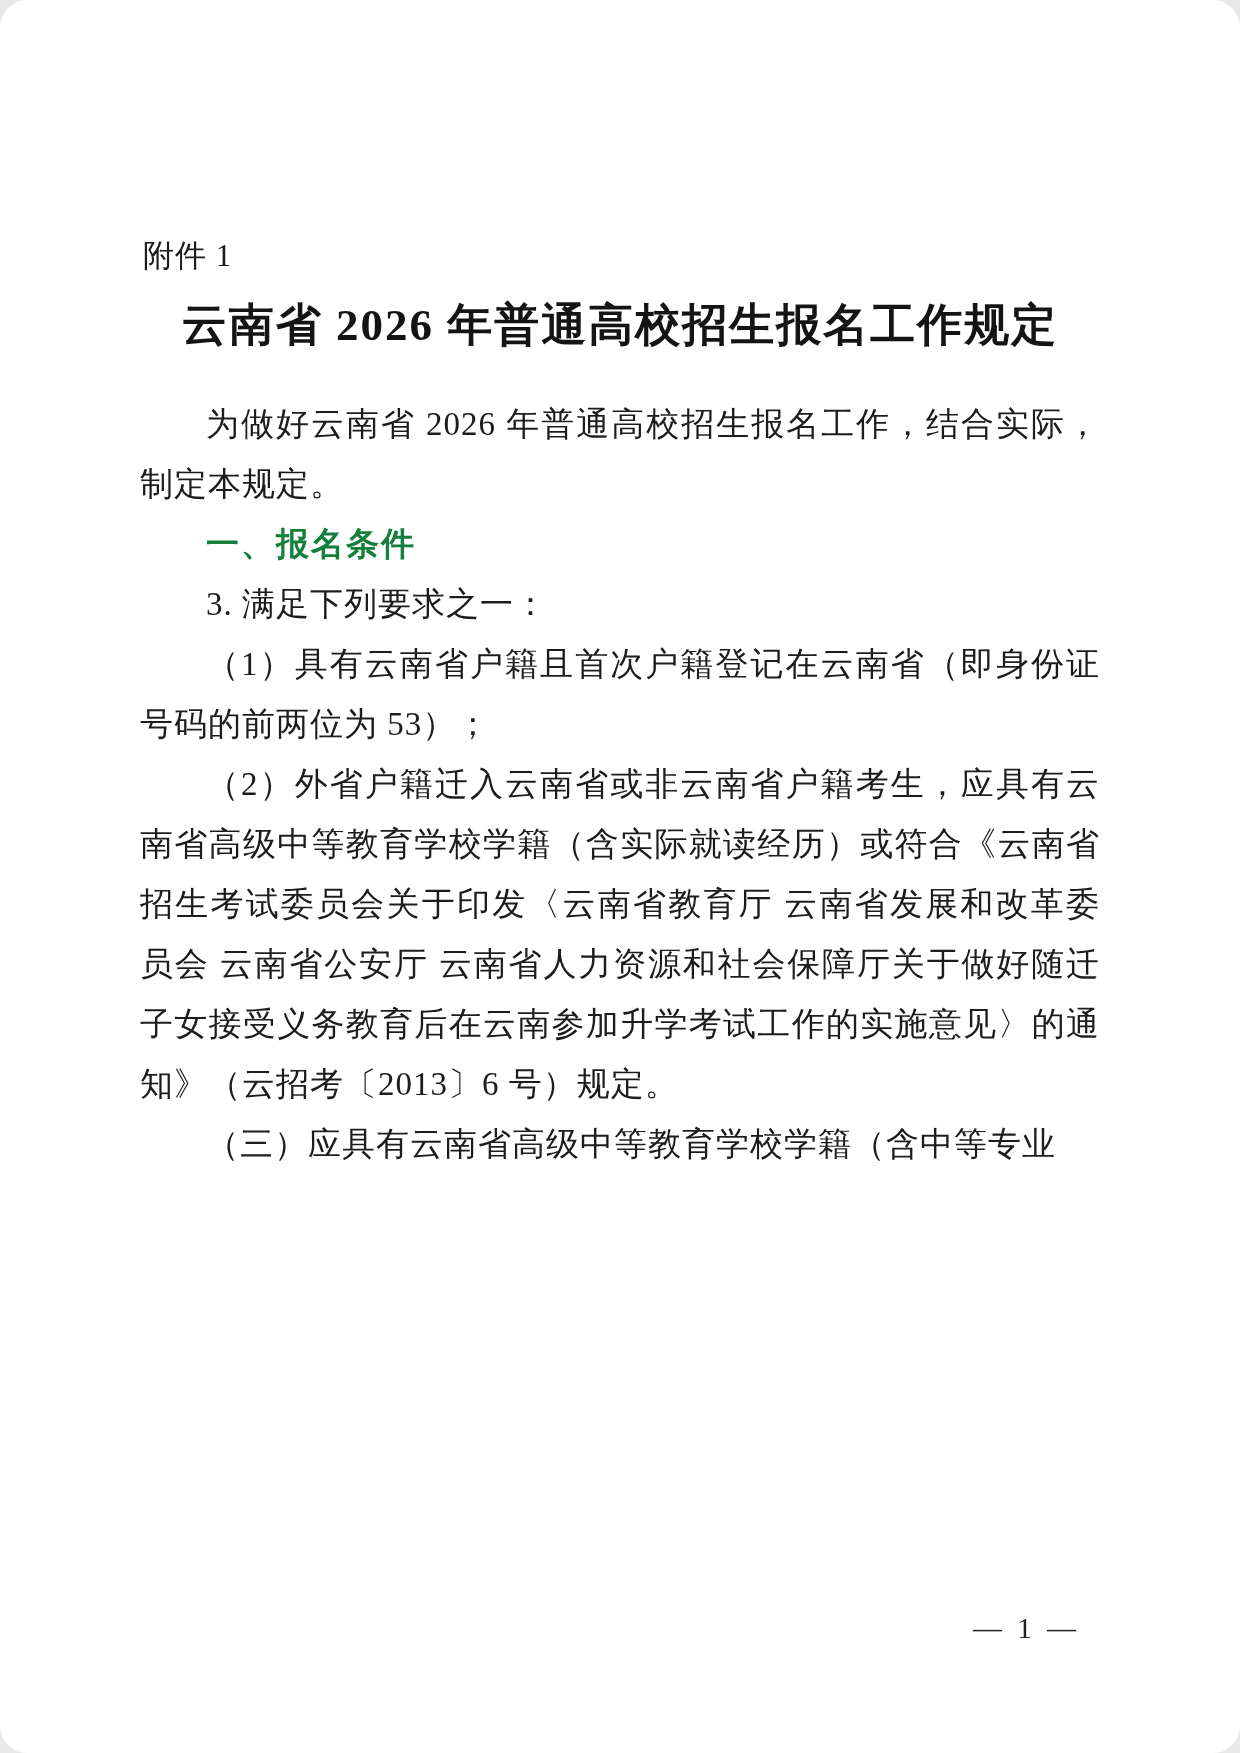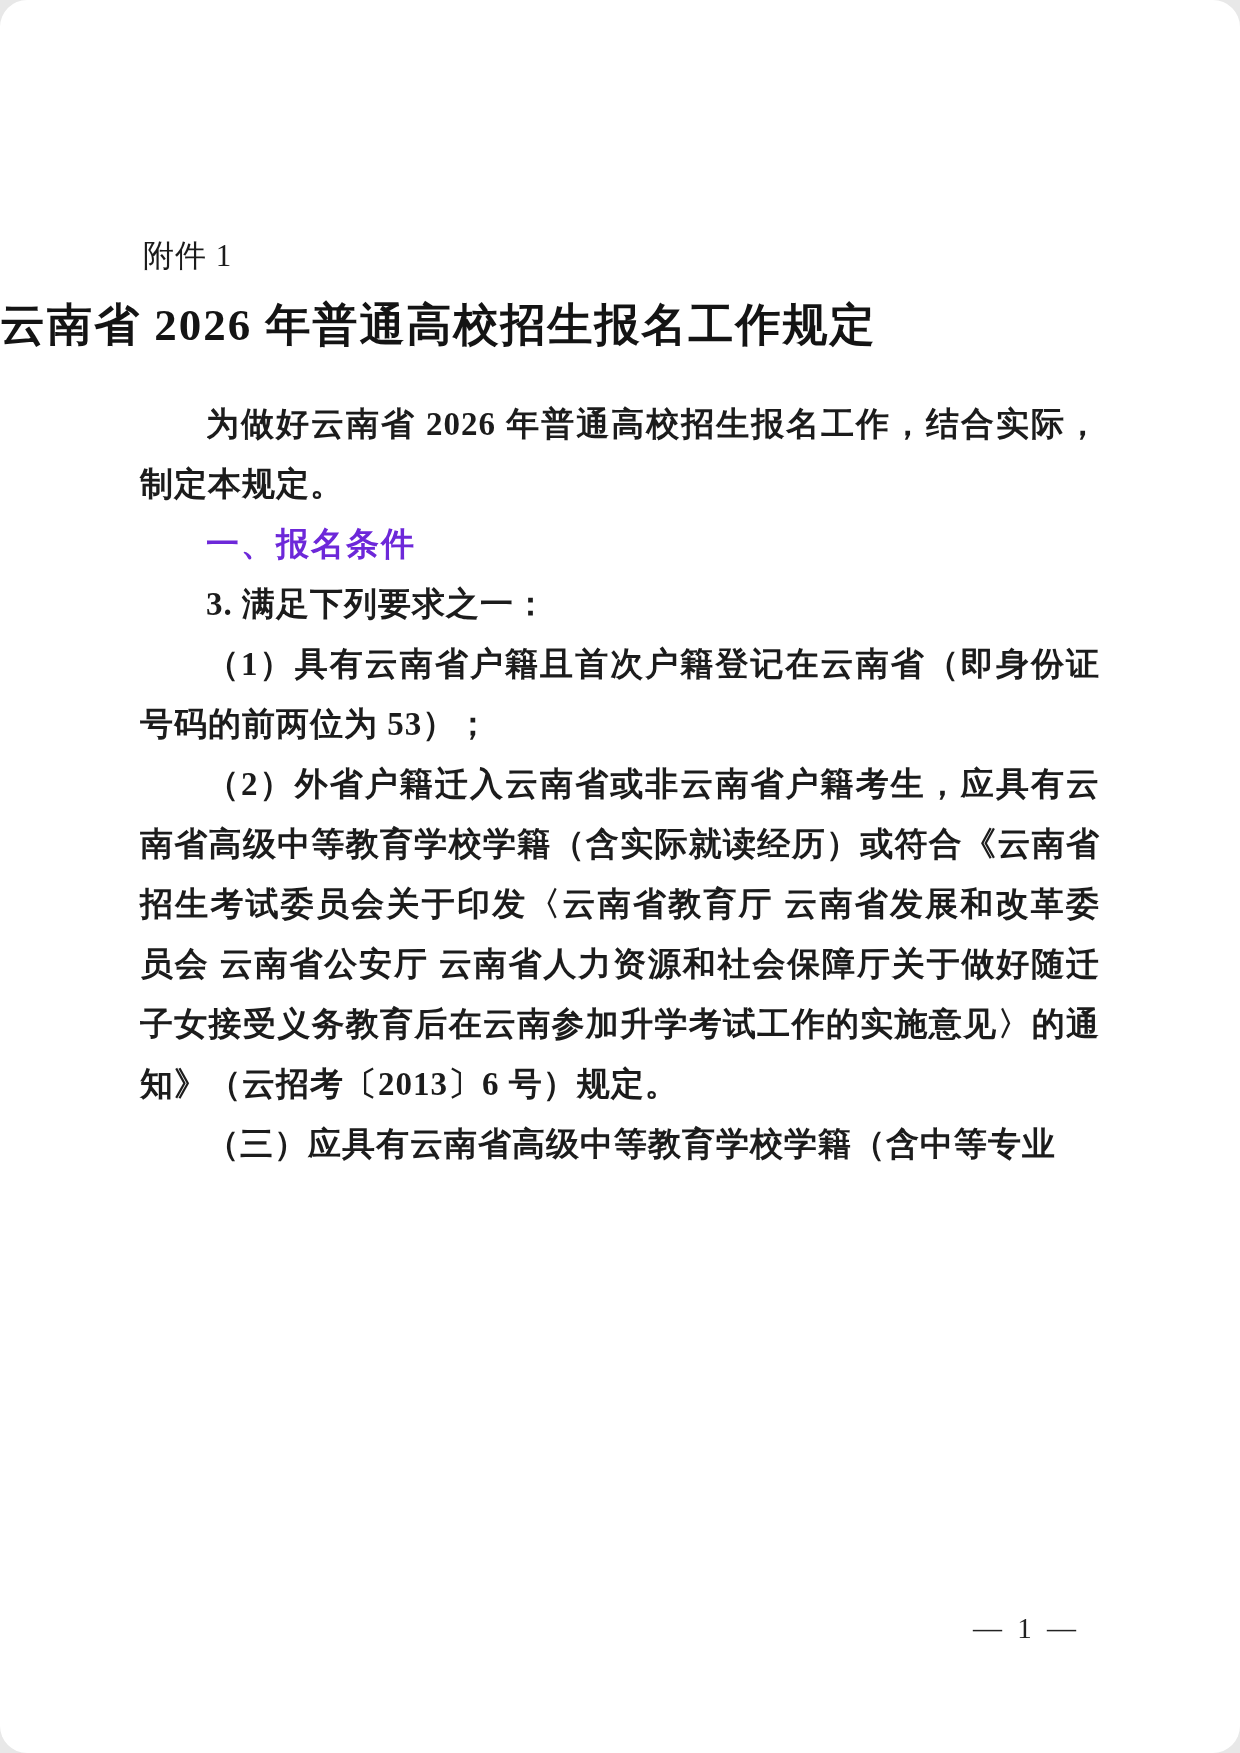--- a/index.html
+++ b/index.html
@@ -21,47 +21,46 @@
     border-radius: 27px;
   }
   .attachment {
     margin-left: 143px;
     font-size: 31px;
     line-height: 36px;
     letter-spacing: 1px;
   }
   .doc-title {
     margin-top: 26px;
-    text-align: left;
+    text-align: center;
     font-size: 45px;
     line-height: 50px;
     font-weight: 700;
     letter-spacing: 2px;
     color: #141414;
   }
   .body-text {
     margin: 44px 140px 0 140px;
     width: 960px;
   }
   .para, .heading1 {
     font-size: 33px;
     line-height: 60px;
     text-indent: 2em;
     text-align: justify;
     text-justify: inter-character;
     letter-spacing: 1px;
     margin: 0;
-    font-weight: bold;
   }
   .heading1 {
     font-family: "Liberation Sans", "DejaVu Sans", sans-serif;
     font-weight: 700;
     font-size: 33px;
     letter-spacing: 2px;
-    color: #6d28d9;
+    color: #15803d;
   }
   .page-number {
     position: absolute;
     top: 1612px;
     right: 160px;
     font-size: 29px;
     letter-spacing: 4px;
     color: #222222;
   }
 </style>

